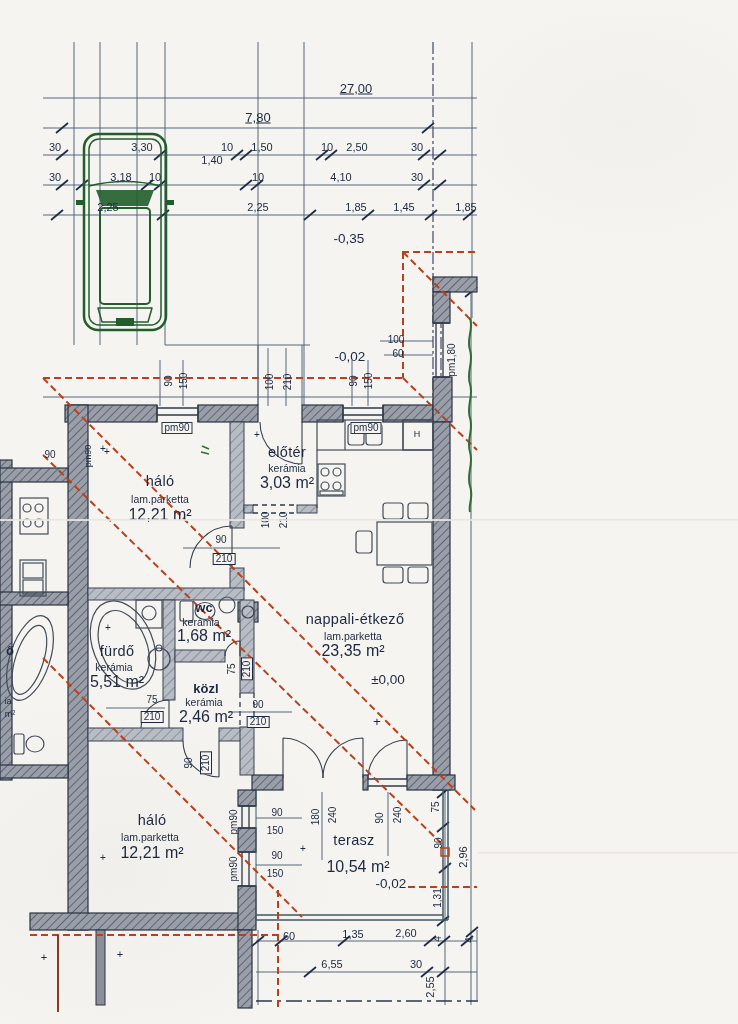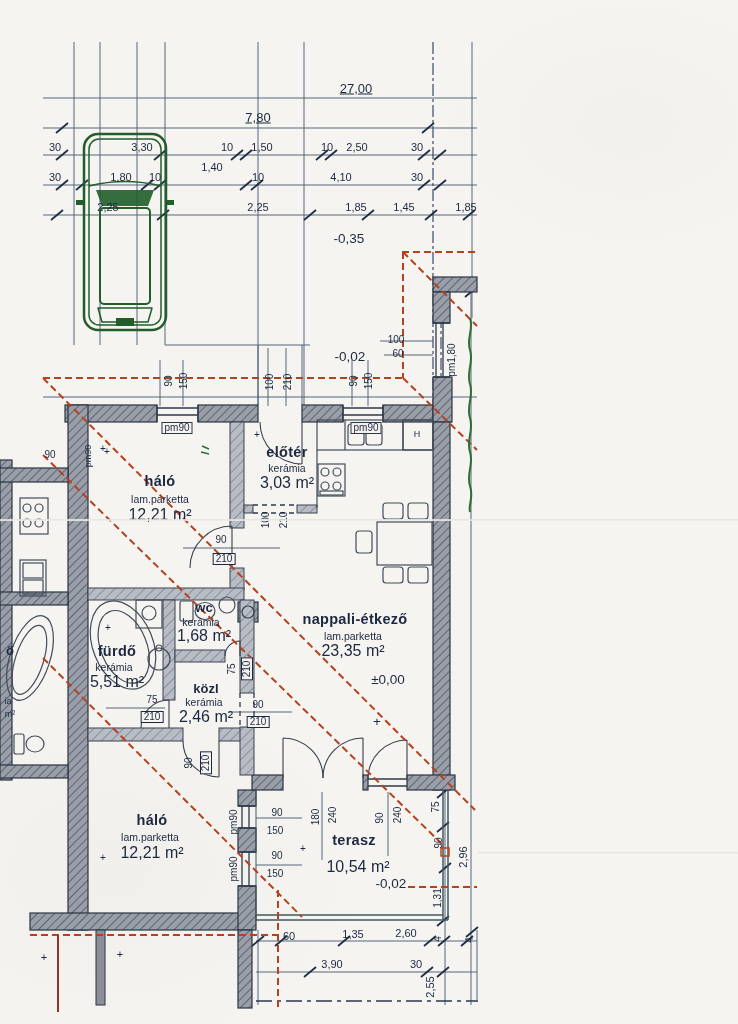--- a/index.html
+++ b/index.html
@@ -12,21 +12,21 @@
   svg.plan{position:absolute;left:0;top:0;z-index:1;}
   .overlay{position:absolute;left:0;top:0;width:738px;height:1024px;z-index:2;}
   .crease{position:absolute;z-index:3;background:linear-gradient(#e4e1db,#f0eeea);opacity:.85;}
   .t{position:absolute;transform:translate(-50%,-50%);color:#1b2840;white-space:nowrap;line-height:1;}
   .rot{transform:translate(-50%,-50%) rotate(-90deg);}
   .dimL{font-size:13px;text-decoration:underline;}
   .dim{font-size:11px;}
   .dims{font-size:10px;}
   .dims9{font-size:9px;}
   .lvl{font-size:13.5px;}
-  .rname{font-size:14.5px;font-weight:bold;letter-spacing:.3px;}
+  .rname{font-size:14.5px;font-weight:normal;letter-spacing:.3px;}
   .rnameS{font-size:13px;font-weight:bold;}
   .rsub{font-size:10.5px;}
   .rarea{font-size:16px;}
   .boxed{border:1px solid #1b2840;padding:0 2px;background:rgba(246,244,241,.92);}
   .sill{border:1px solid #2e3743;padding:0 2px;background:rgba(246,244,241,.92);font-size:10px;}
   .wm{font-size:76px;font-weight:bold;color:rgba(158,158,158,.55);letter-spacing:4px;}
 </style>
 </head>
 <body>
 
@@ -292,23 +292,23 @@
   <span class="t dimL" style="left:356px;top:88px">27,00</span>
   <span class="t dimL" style="left:258px;top:117px">7,80</span>
   <span class="t dim" style="left:55px;top:147px">30</span>
   <span class="t dim" style="left:142px;top:147px">3,30</span>
   <span class="t dim" style="left:227px;top:147px">10</span>
   <span class="t dim" style="left:262px;top:147px">1,50</span>
   <span class="t dim" style="left:327px;top:147px">10</span>
   <span class="t dim" style="left:357px;top:147px">2,50</span>
   <span class="t dim" style="left:417px;top:147px">30</span>
   <span class="t dim" style="left:55px;top:177px">30</span>
-  <span class="t dim" style="left:121px;top:177px">1,80</span>
+  <span class="t dim" style="left:121px;top:177px">3,18</span>
   <span class="t dim" style="left:155px;top:177px">10</span>
-  <span class="t dim" style="left:212px;top:167px">1,40</span>
+  <span class="t dim" style="left:212px;top:160px">1,40</span>
   <span class="t dim" style="left:258px;top:177px">10</span>
   <span class="t dim" style="left:341px;top:177px">4,10</span>
   <span class="t dim" style="left:417px;top:177px">30</span>
   <span class="t dim" style="left:108px;top:207px">2,25</span>
   <span class="t dim" style="left:258px;top:207px">2,25</span>
   <span class="t dim" style="left:356px;top:207px">1,85</span>
   <span class="t dim" style="left:404px;top:207px">1,45</span>
   <span class="t dim" style="left:466px;top:207px">1,85</span>
 
   <span class="t lvl" style="left:349px;top:239px">-0,35</span>
@@ -397,21 +397,21 @@
   <span class="t rot dims" style="left:439px;top:843px">90</span>
   <span class="t rot dims" style="left:438px;top:898px">1,31</span>
   <span class="t rot dim" style="left:463px;top:857px">2,96</span>
   <span class="t rot dims" style="left:438px;top:939px">4</span>
   <span class="t rot dims" style="left:470px;top:940px">4</span>
   <span class="t rot dim" style="left:430px;top:987px">2,55</span>
 
   <span class="t dim" style="left:289px;top:936px">60</span>
   <span class="t dim" style="left:353px;top:934px">1,35</span>
   <span class="t dim" style="left:406px;top:933px">2,60</span>
-  <span class="t dim" style="left:332px;top:964px">3,90</span>
+  <span class="t dim" style="left:332px;top:964px">6,55</span>
   <span class="t dim" style="left:416px;top:964px">30</span>
   <span class="t dim" style="left:44px;top:957px">+</span>
   <span class="t dim" style="left:120px;top:954px">+</span>
 
   <span class="t dims9" style="left:417px;top:434px">H</span>
   <span class="t rnameS" style="left:10px;top:650px">ő</span>
   <span class="t dims9" style="left:8px;top:701px">ia</span>
   <span class="t dims9" style="left:10px;top:714px">m²</span>
 </div>
 

